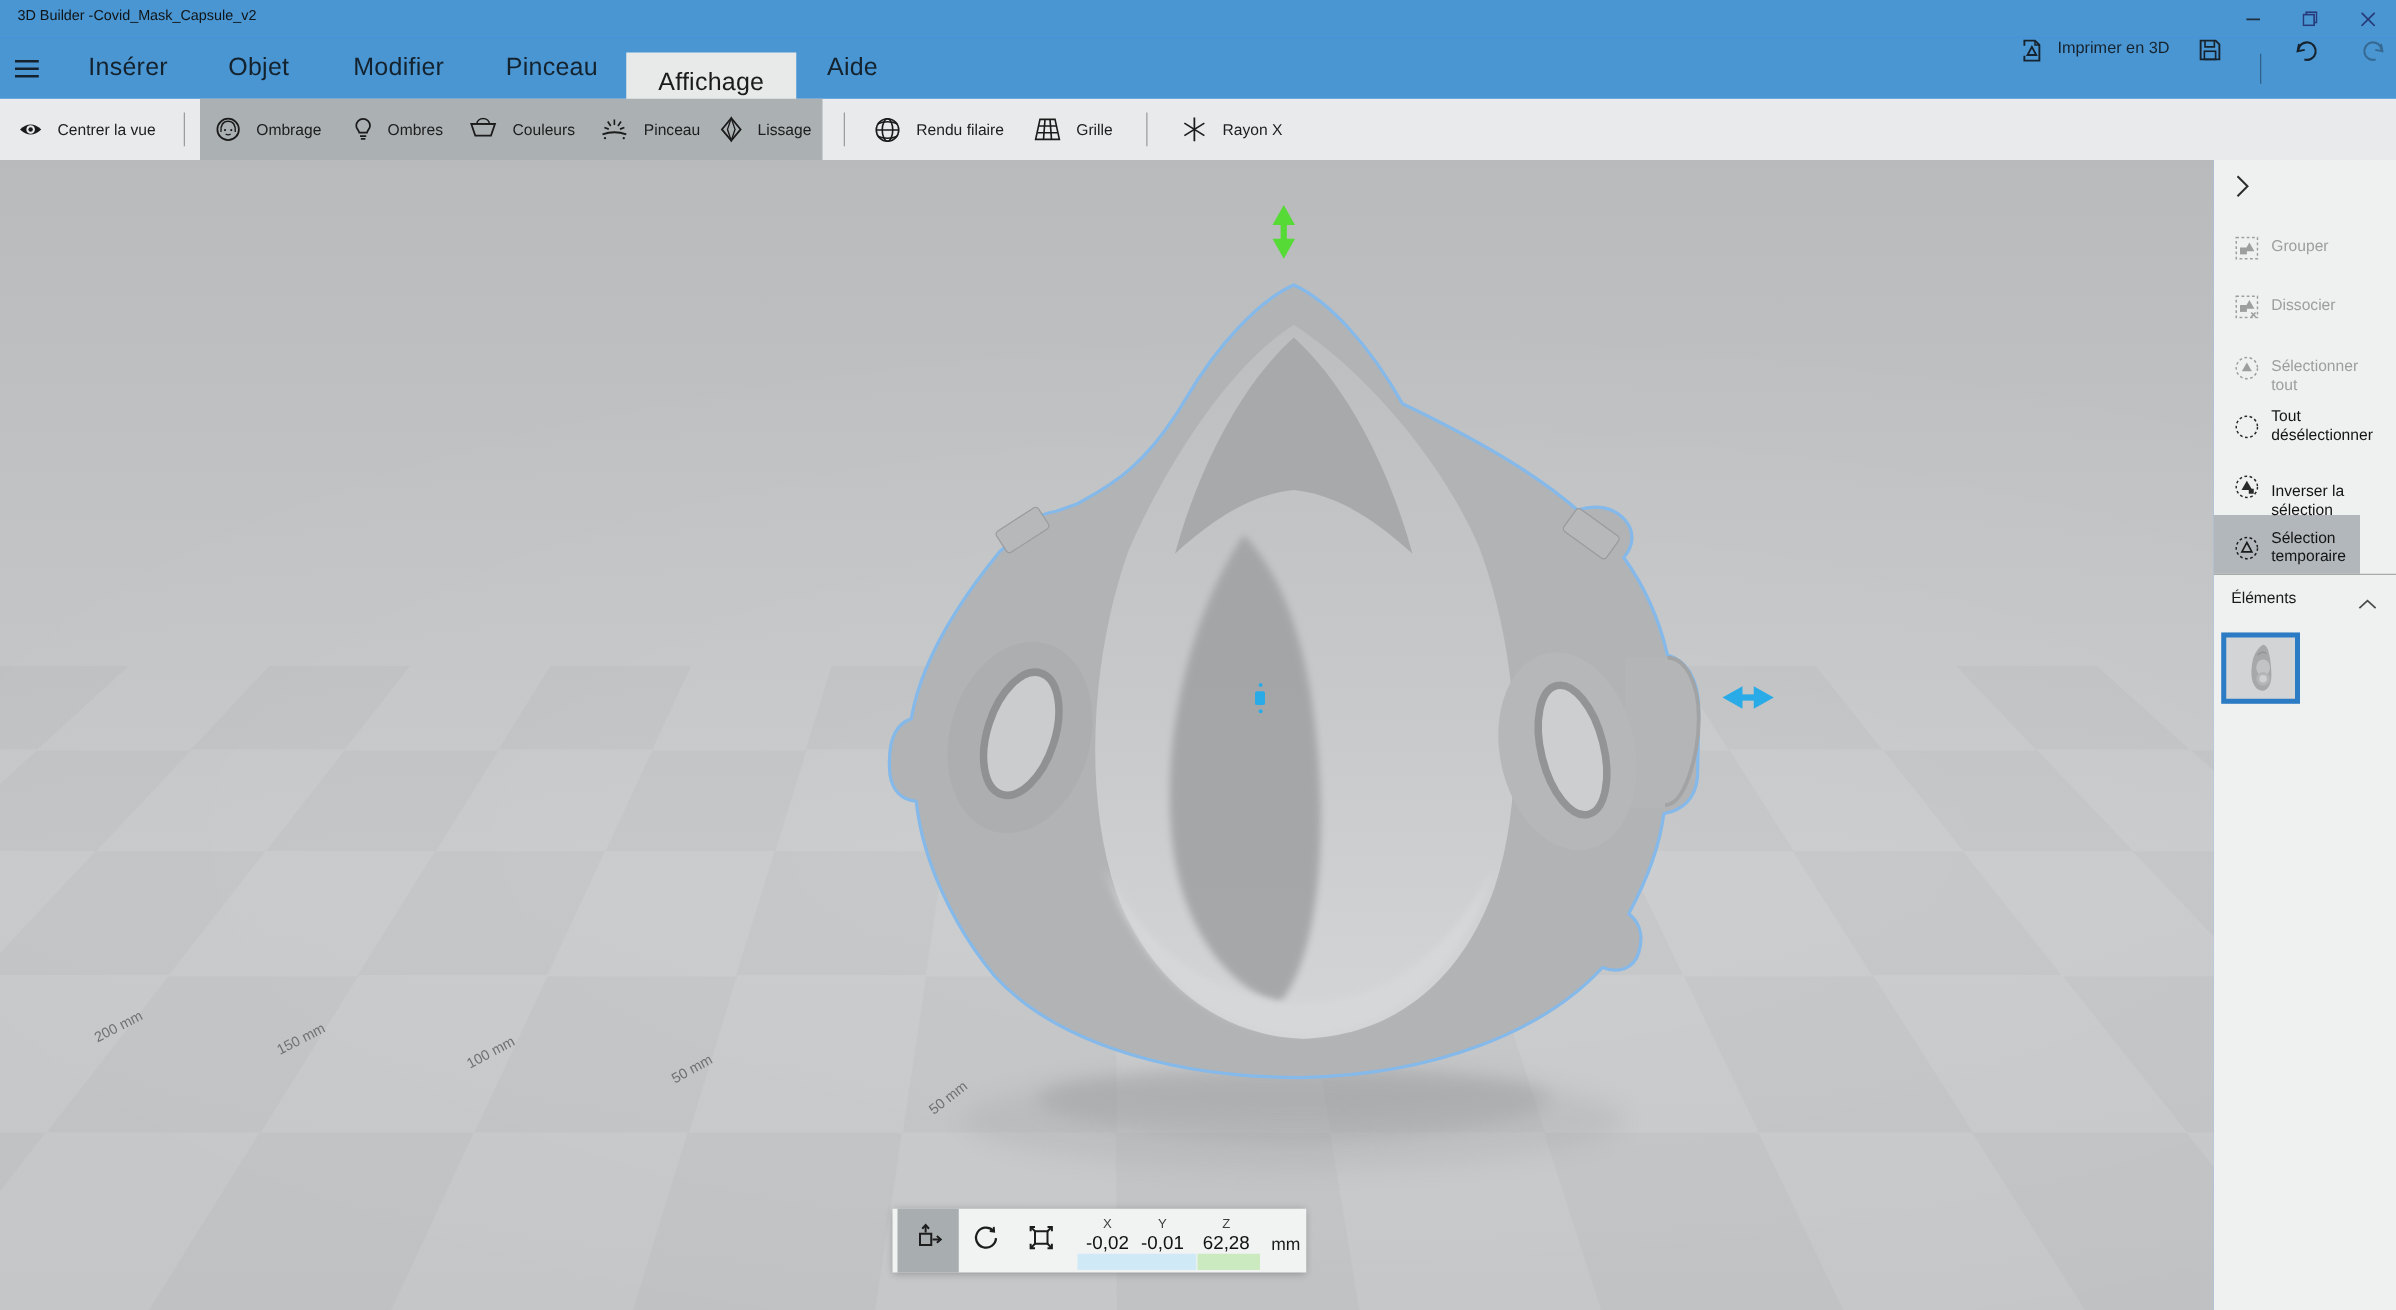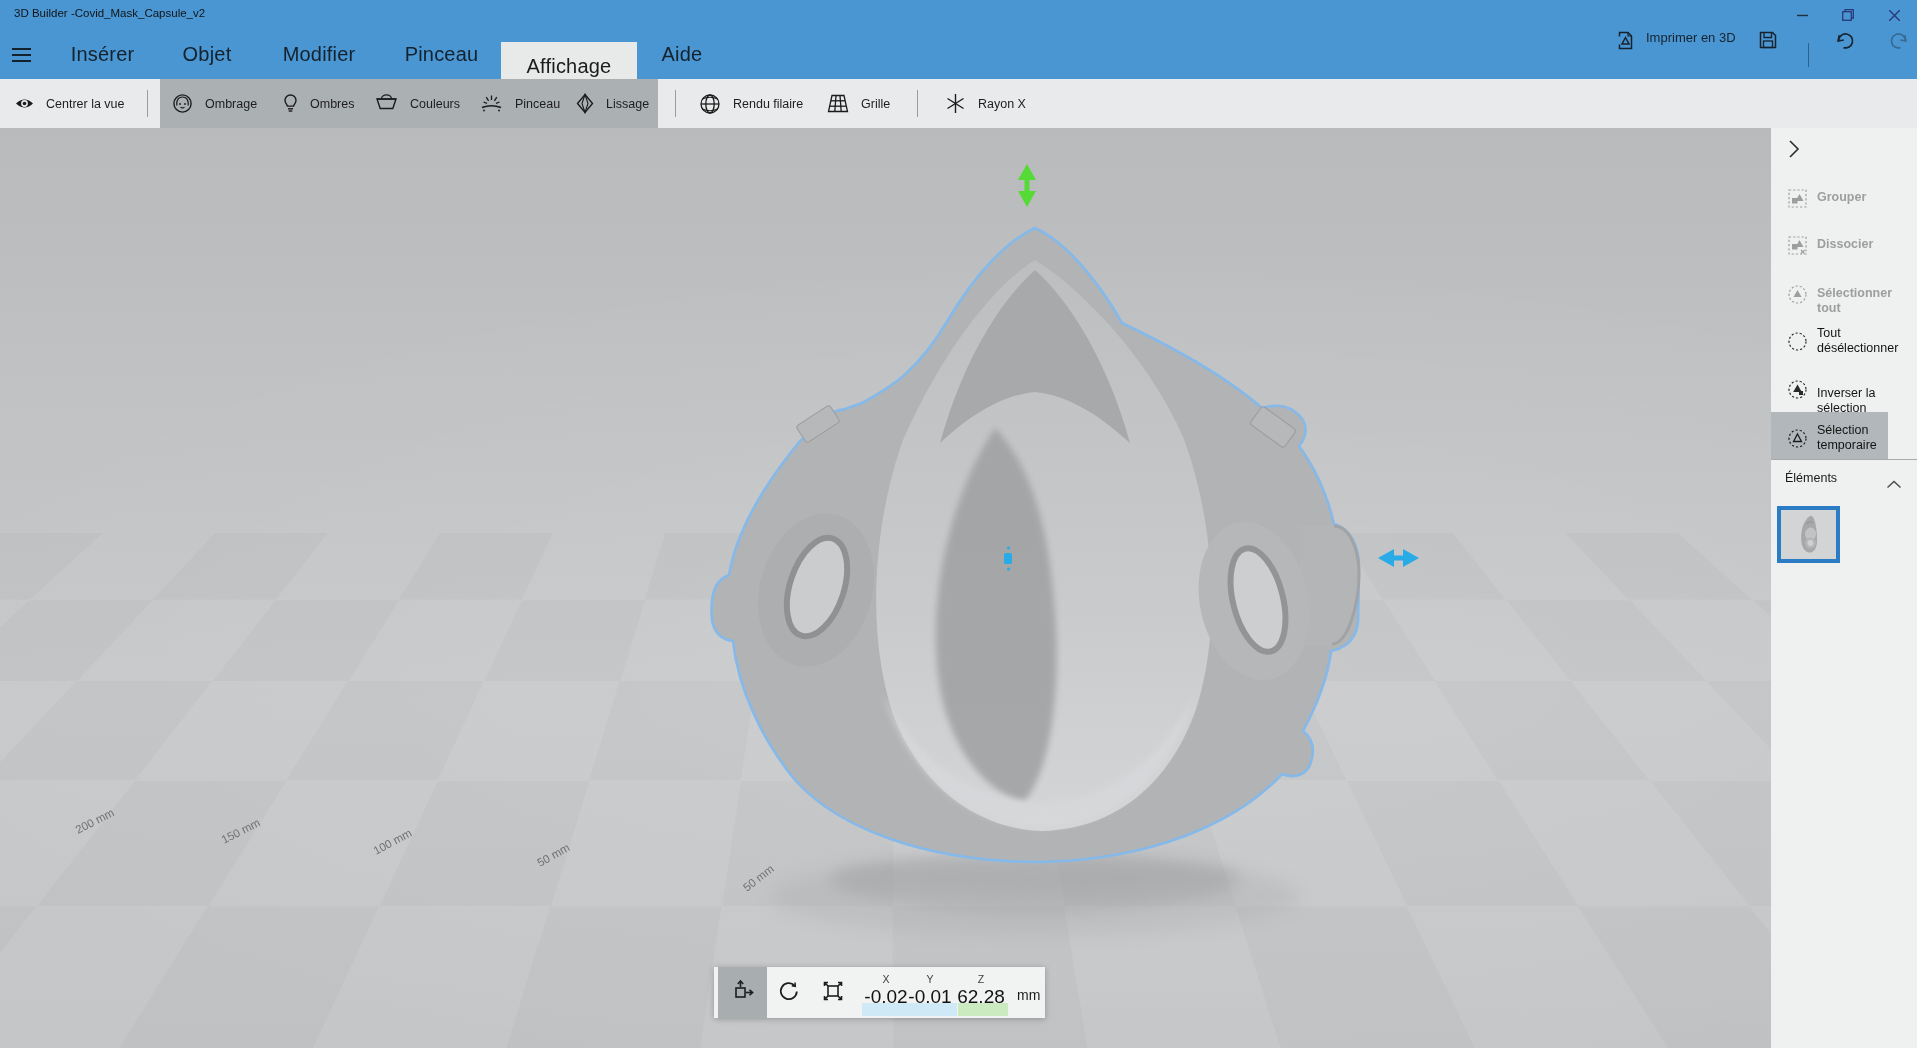--- a/index.html
+++ b/index.html
@@ -43,35 +43,35 @@
     background-image:repeating-conic-gradient(rgba(0,0,0,.040) 0 25%, rgba(255,255,255,.02) 0 50%);
     background-size:225px 225px;
     transform:perspective(1100px) rotateX(57deg);transform-origin:50% 0;opacity:.55;}
   .scene{position:absolute;inset:0;}
 
   
   .panel{position:absolute;left:1771px;top:128px;width:146px;height:920px;background:#eff0f0;}
   .collapse{position:absolute;left:12px;top:10px;width:22px;height:26px;display:flex;align-items:center;justify-content:center;}
   .p-ico{position:absolute;left:16px;width:20px;height:20px;display:flex;align-items:center;justify-content:center;}
   .p-lbl{position:absolute;left:46px;width:76px;font-size:12.5px;line-height:15px;color:#141414;}
-  .is-disabled{color:#9d9e9e !important;font-weight:bold;}
+  .is-disabled{color:#9d9e9e !important;}
   .p-highlight{position:absolute;left:0;top:284px;width:117px;height:47px;background:#b1b7ba;}
   .p-divider{position:absolute;left:0;top:331px;width:146px;height:1px;background:#a9abab;}
   .p-header{position:absolute;left:14px;top:343px;font-size:12.5px;color:#1a1a1a;}
   .p-chevron{position:absolute;left:115px;top:347px;}
   .thumb{position:absolute;left:6px;top:378px;width:55px;height:49px;background:#d3d4d6;border:4px solid #2b7cc4;}
 
   
   .tbar{position:absolute;left:714px;top:839px;width:331px;height:51px;background:#f1f2f2;
         box-shadow:0 1px 6px rgba(0,0,0,.25);}
   .t-btn{position:absolute;top:0;height:51px;display:flex;align-items:center;justify-content:center;}
   .t-btn.sel{background:#a8adb0;}
   .axis{position:absolute;top:0;text-align:center;}
   .axis .a-lbl{font-size:10.5px;color:#3e3e3e;margin-top:6px;}
-  .axis .a-val{font-size:19px;color:#121212;margin-top:1px;}
+  .axis .a-val{font-size:15px;color:#121212;margin-top:1px;}
   .unit{position:absolute;left:303px;top:20px;width:40px;font-size:14px;color:#1b1b1b;}
   .strip{position:absolute;height:13px;top:36px;}
   .strip.blue{left:148px;width:95px;background:#cfe9f6;}
   .strip.green{left:244px;width:50px;background:#cbeac0;}
 </style>
 </head>
 <body>
 
 <div class="app">
 

